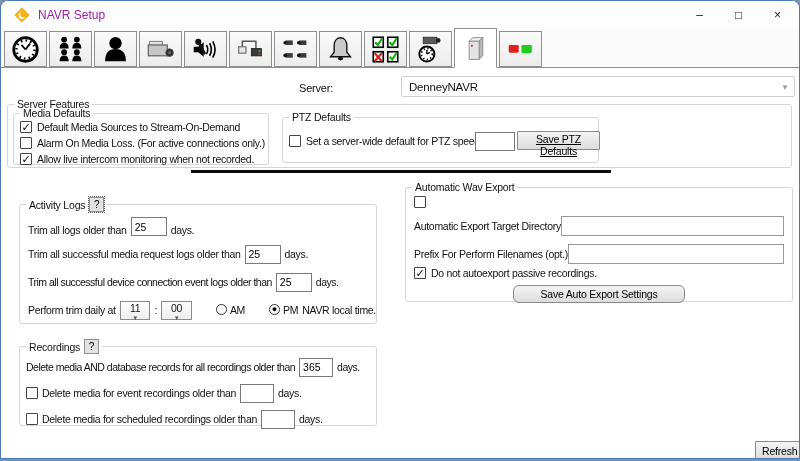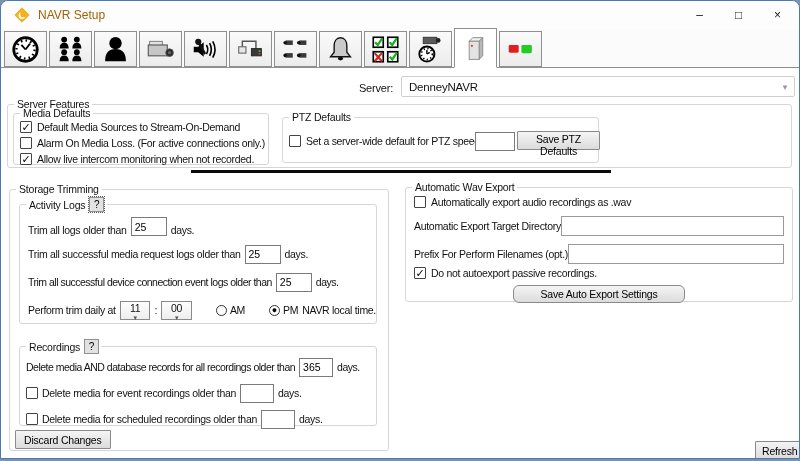--- a/index.html
+++ b/index.html
@@ -11,35 +11,35 @@
     font-size:10.5px; color:#111; letter-spacing:-0.2px;
   }
   .window{
     position:absolute; left:0; top:0; width:800px; height:459px;
     background:#ffffff; border:1px solid #4a7ab5;
     border-radius:8px 8px 0 0; overflow:hidden;
   }
   
   .titlebar{ position:absolute; left:0; top:0; width:100%; height:28px; background:#fdfdfd; }
   .app-icon{ position:absolute; left:13px; top:6px; width:16px; height:16px; }
-  .title{ position:absolute; left:37px; top:7px; font-size:12px; letter-spacing:0; color:#a16207; }
+  .title{ position:absolute; left:37px; top:7px; font-size:12px; letter-spacing:0; color:#a21caf; }
   .win-controls{ position:absolute; right:2px; top:0; height:28px; display:flex; }
   .win-btn{ width:39px; height:28px; border:none; background:transparent; font-family:inherit;
             font-size:12px; color:#222; display:flex; align-items:center; justify-content:center; cursor:default; }
   
   .tabstrip{ position:absolute; left:0; top:28px; width:100%; height:39px;
              background:#fbfbfb; border-bottom:1px solid #8f8f8f;
              display:flex; align-items:flex-end; padding-left:3px; }
   .tab{ width:43px; height:36px; margin-right:2px; background:linear-gradient(#fafafa,#ececec);
         border:1px solid #8f8f8f; display:flex; align-items:center; justify-content:center; }
   .tab.selected{ height:40px; background:#fff; border-bottom:1px solid #fff; margin-bottom:-1px; z-index:2; }
   .ticon{ display:flex; }
   .tab svg{ width:29px; height:29px; display:block; }
   
-  .server-label{ position:absolute; left:298px; top:81px; width:94px; text-align:right; font-size:11px; }
+  .server-label{ position:absolute; left:298px; top:81px; width:94px; font-size:11px; }
   .server-combo{ position:absolute; left:400px; top:75px; width:394px; height:21px;
                  border:1px solid #cfcfcf; border-radius:2px; background:#fff;
                  display:flex; align-items:center; padding:7px 7px; font-size:11.5px; }
   .server-combo .chev{ margin-left:auto; font-size:9px; color:#999; }
 
   fieldset.fs{ position:absolute; margin:0; padding:0; border:1px solid #d6d6d6; border-radius:3px;
                min-width:0; background:transparent; }
   fieldset.fs legend{ font-size:10.5px; margin-left:6px; padding:0 3px; display:flex; align-items:center; gap:4px; }
 
   .fs-server-features{ left:6px; top:97px; width:785px; height:70px; }
@@ -47,21 +47,21 @@
   .fs-ptz{ left:281px; top:110px; width:317px; height:52px; }
 
   .cbrow{ display:flex; align-items:center; gap:5px; white-space:nowrap; }
   .cb{ width:12px; height:12px; min-width:12px; border:1px solid #444; border-radius:1px; background:#fff;
        display:inline-flex; align-items:center; justify-content:center;
        font-size:11px; font-weight:700; color:#000; line-height:1; letter-spacing:0; }
   .fs-media .cbrow{ margin:1px 0 2px 6px; height:14px; letter-spacing:-0.3px; }
 
   .ptz-cbrow{ position:absolute; left:6px; top:12px; letter-spacing:-0.3px; }
   .ptz-input{ position:absolute; left:192px; top:9px; width:40px; }
-  .ptz-btn{ position:absolute; left:234px; top:8px; width:83px; height:20px; padding:0; font-size:10.5px; }
+  .ptz-btn{ position:absolute; left:234px; top:8px; width:83px; height:20px; padding:0; font-size:10.5px;text-decoration:underline; }
 
   .thick-line{ position:absolute; left:190px; top:169px; width:420px; height:3px; background:#0a0a0a; }
 
   .fs-storage{ left:8px; top:182px; width:380px; height:268px; }
   .fs-activity{ left:18px; top:196px; width:358px; height:127px; }
   .fs-recordings{ left:18px; top:338px; width:358px; height:87px; }
 
   .trow{ display:flex; align-items:center; gap:4px; margin:0 0 8px 8px; white-space:nowrap; height:20px; letter-spacing:-0.3px; }
   .fs-activity .trow:first-of-type{ margin-top:4px;align-items:flex-end; }
   .trow.tight{ letter-spacing:-0.5px; }
@@ -70,21 +70,21 @@
 
   .txt{ border:1px solid #7a7a7a; height:19px; font-size:10.5px; padding:0 3px; background:#fff;
         font-family:inherit; letter-spacing:0; }
   .days{ width:36px; }
   .days-sm{ width:34px; }
 
   .mini-combo{ display:inline-flex; align-items:center; justify-content:space-between; width:37px; height:19px;
                border:1px solid #8a8a8a; background:linear-gradient(#fdfdfd,#eeeeee); padding:0 3px;flex-direction:column; }
   .chev2{ font-size:7px; color:#555; }
 
-  .radiorow{ display:inline-flex; align-items:flex-end; gap:3px; margin-left:20px; }
+  .radiorow{ display:inline-flex; align-items:flex-start; gap:3px; margin-left:20px; }
   .radio{ width:11px; height:11px; min-width:11px; border:1px solid #333; border-radius:50%; background:#fff;
           display:inline-flex; align-items:center; justify-content:center; }
   .radio i{ font-style:normal; font-size:9px; line-height:1; color:#000; letter-spacing:0; }
 
   .btn{ background:linear-gradient(#f4f4f4,#dcdcdc); border:1px solid #8a8a8a; border-radius:1px;
         font-family:inherit; font-size:10.5px; letter-spacing:-0.2px; height:19px; padding:1px 8px; color:#000; }
   .help-btn{ width:15px; height:15px; padding:0; background:#e2e2e2; border:1px solid #909090;
              font-size:10px; font-family:inherit; line-height:1; }
   .help-btn.focused{ outline:1px dotted #555; outline-offset:0; }
 
@@ -300,25 +300,20 @@
     <label class="cbrow ptz-cbrow">
       <span class="cb"></span>
       <span>Set a server-wide default for PTZ speed.</span>
     </label>
     <input class="txt ptz-input" value="" style="">
     <button class="btn ptz-btn">Save PTZ Defaults</button>
   </fieldset>
 
   <div class="thick-line"></div>
 
-  <fieldset class="fs fs-storage">
-    <legend>
-        <span>Storage Trimming</span>
-      </legend>
-  </fieldset>
 
   <fieldset class="fs fs-activity">
     <legend>
       <span>Activity Logs</span>
       <button class="help-btn focused">?</button>
     </legend>
     <div class="trow">
       <span>Trim all logs older than</span>
       <input class="txt days" value="25" style="">
       <span>days.</span>
@@ -378,30 +373,28 @@
     </div>
     <div class="trow">
       <span class="cb"></span>
       <span>Delete media for scheduled recordings older than</span>
       <input class="txt days-sm" value="" style="">
       <span>days.</span>
     </div>
   </fieldset>
 
   <div class="btnrow">
-    <button class="btn">Discard Changes</button>
   </div>
 
   <fieldset class="fs fs-wav">
     <legend>
         <span>Automatic Wav Export</span>
       </legend>
     <label class="cbrow">
       <span class="cb"></span>
-      <span>Automatically export audio recordings as .wav</span>
     </label>
     <div class="frow">
       <span class="flabel">Automatic Export Target Directory</span>
       <input class="txt" value="" style="">
     </div>
     <div class="frow">
       <span class="flabel">Prefix For Perform Filenames (opt.)</span>
       <input class="txt" value="" style="">
     </div>
     <label class="cbrow">

